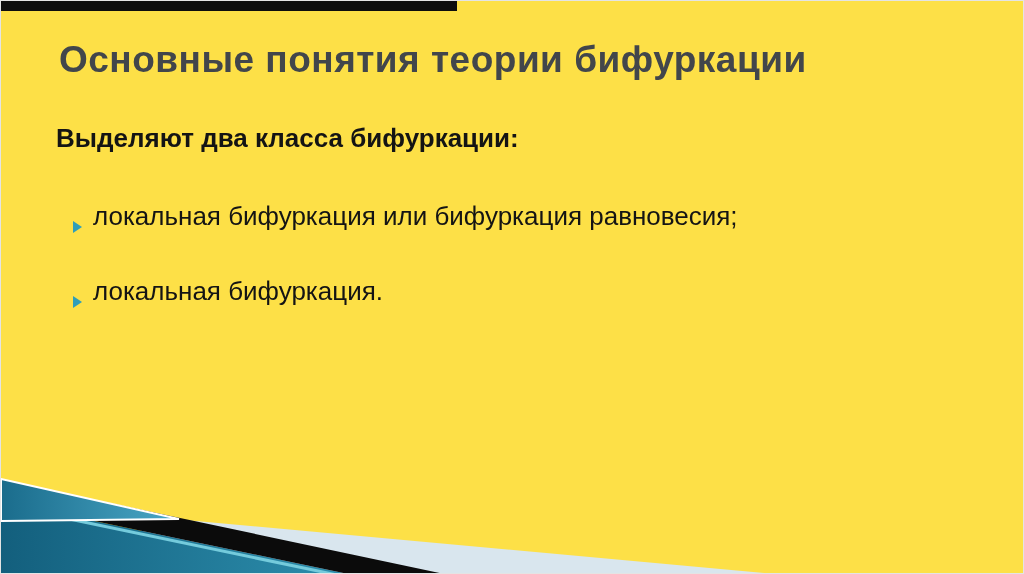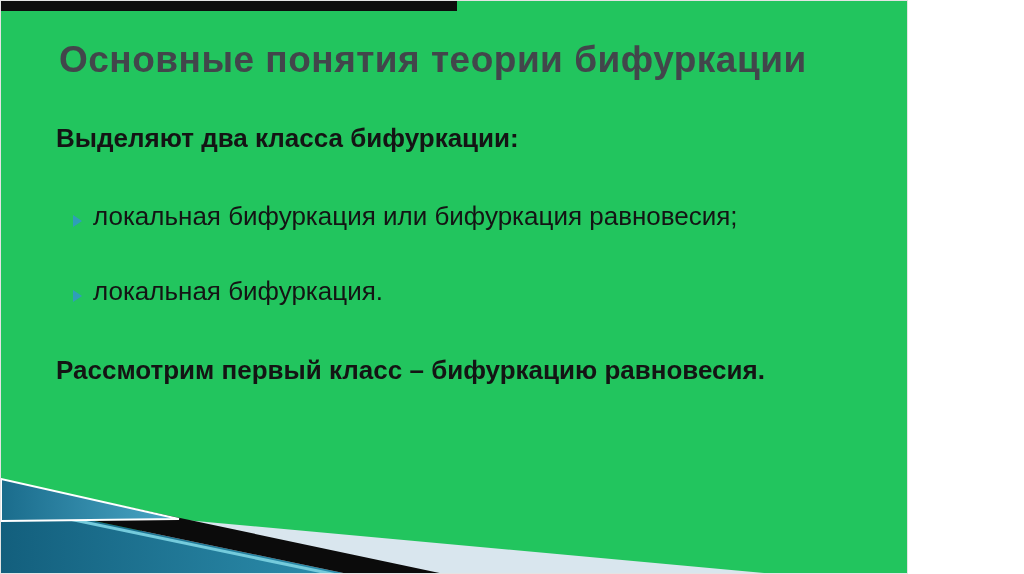--- a/index.html
+++ b/index.html
@@ -1,19 +1,19 @@
 <!DOCTYPE html>
 <html><head>
 <meta charset="utf-8">
 <style>
   html,body{margin:0;padding:0;background:#ffffff;}
   .slide{
     position:relative;
-    width:908px;height:574px;
-    background:#22c55e;
+    width:1024px;height:574px;
+    background:#fde047;
     border:1px solid #e4e4e4;
     box-sizing:border-box;
     overflow:hidden;
     font-family:"Liberation Sans","DejaVu Sans",sans-serif;
   }
   .top-bar{
     position:absolute;left:0;top:0;
     width:456px;height:10px;
     background:#0d0d0d;
   }
@@ -26,21 +26,21 @@
   .para{
     position:absolute;left:55px;
     font-size:26px;color:#141414;line-height:34px;
     white-space:nowrap;
     font-weight:bold;
   }
   .intro{top:120px;}
   .conclusion{top:352px;}
   .bullet-item{
     position:absolute;left:72px;
-    display:flex;align-items:center;
+    display:flex;align-items:flex-end;
     font-size:26px;color:#141414;line-height:34px;white-space:nowrap;
   }
   .bullet-1{top:198px;}
   .bullet-2{top:273px;}
   .bullet-marker{
     width:0;height:0;flex:0 0 auto;
     border-left:9px solid #2f9eb9;
     border-top:6px solid transparent;
     border-bottom:6px solid transparent;
     margin-top:10px;margin-right:11px;
@@ -65,21 +65,20 @@
   <div class="bullet-item bullet-1">
     <span class="bullet-marker"></span>
     <span>локальная бифуркация или бифуркация равновесия;</span>
   </div>
 
   <div class="bullet-item bullet-2">
     <span class="bullet-marker"></span>
     <span>локальная бифуркация.</span>
   </div>
 
-  <div class="para conclusion">Рассмотрим первый класс – бифуркацию равновесия.</div>
 
   <svg class="ribbon" viewBox="0 0 800 134" preserveAspectRatio="none" aria-hidden="true">
     <defs>
       <linearGradient id="gTealUp" x1="0" y1="0" x2="1" y2="0">
         <stop offset="0" stop-color="#1a6c8c"></stop>
         <stop offset="1" stop-color="#4aa7c6"></stop>
       </linearGradient>
       <linearGradient id="gTealLow" x1="0" y1="0" x2="1" y2="0">
         <stop offset="0" stop-color="#135f7d"></stop>
         <stop offset="1" stop-color="#2d8fae"></stop>

